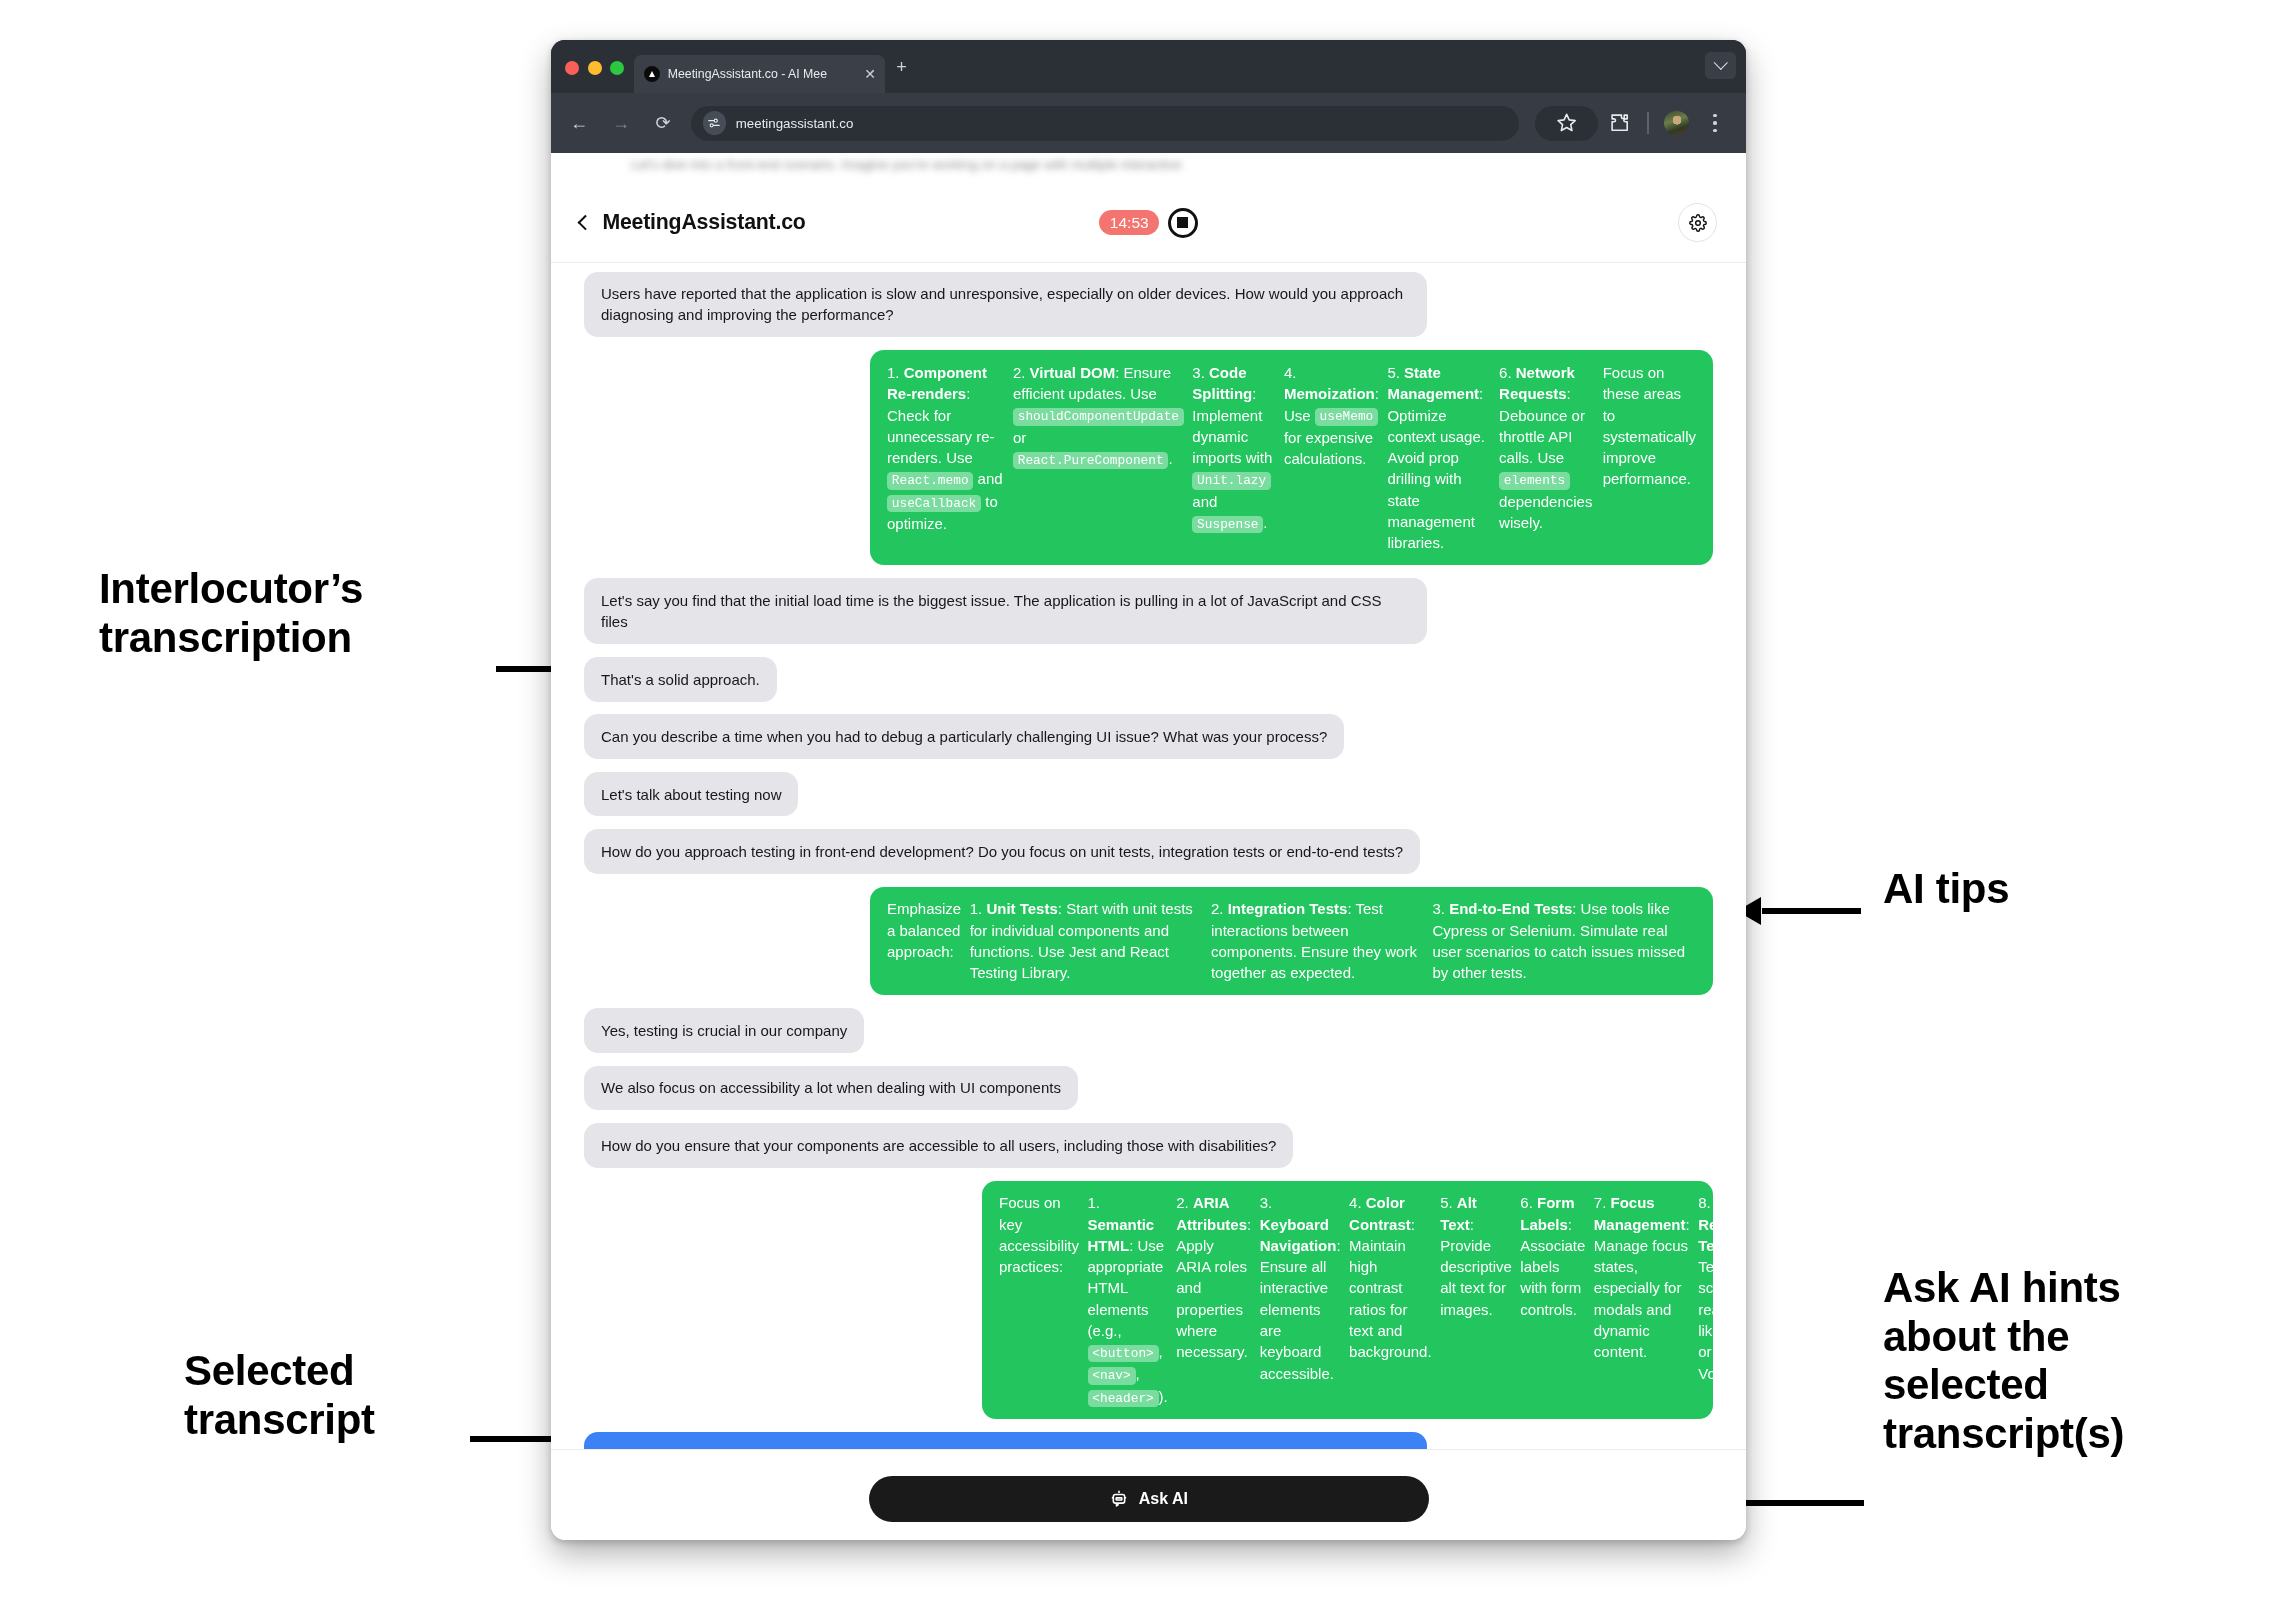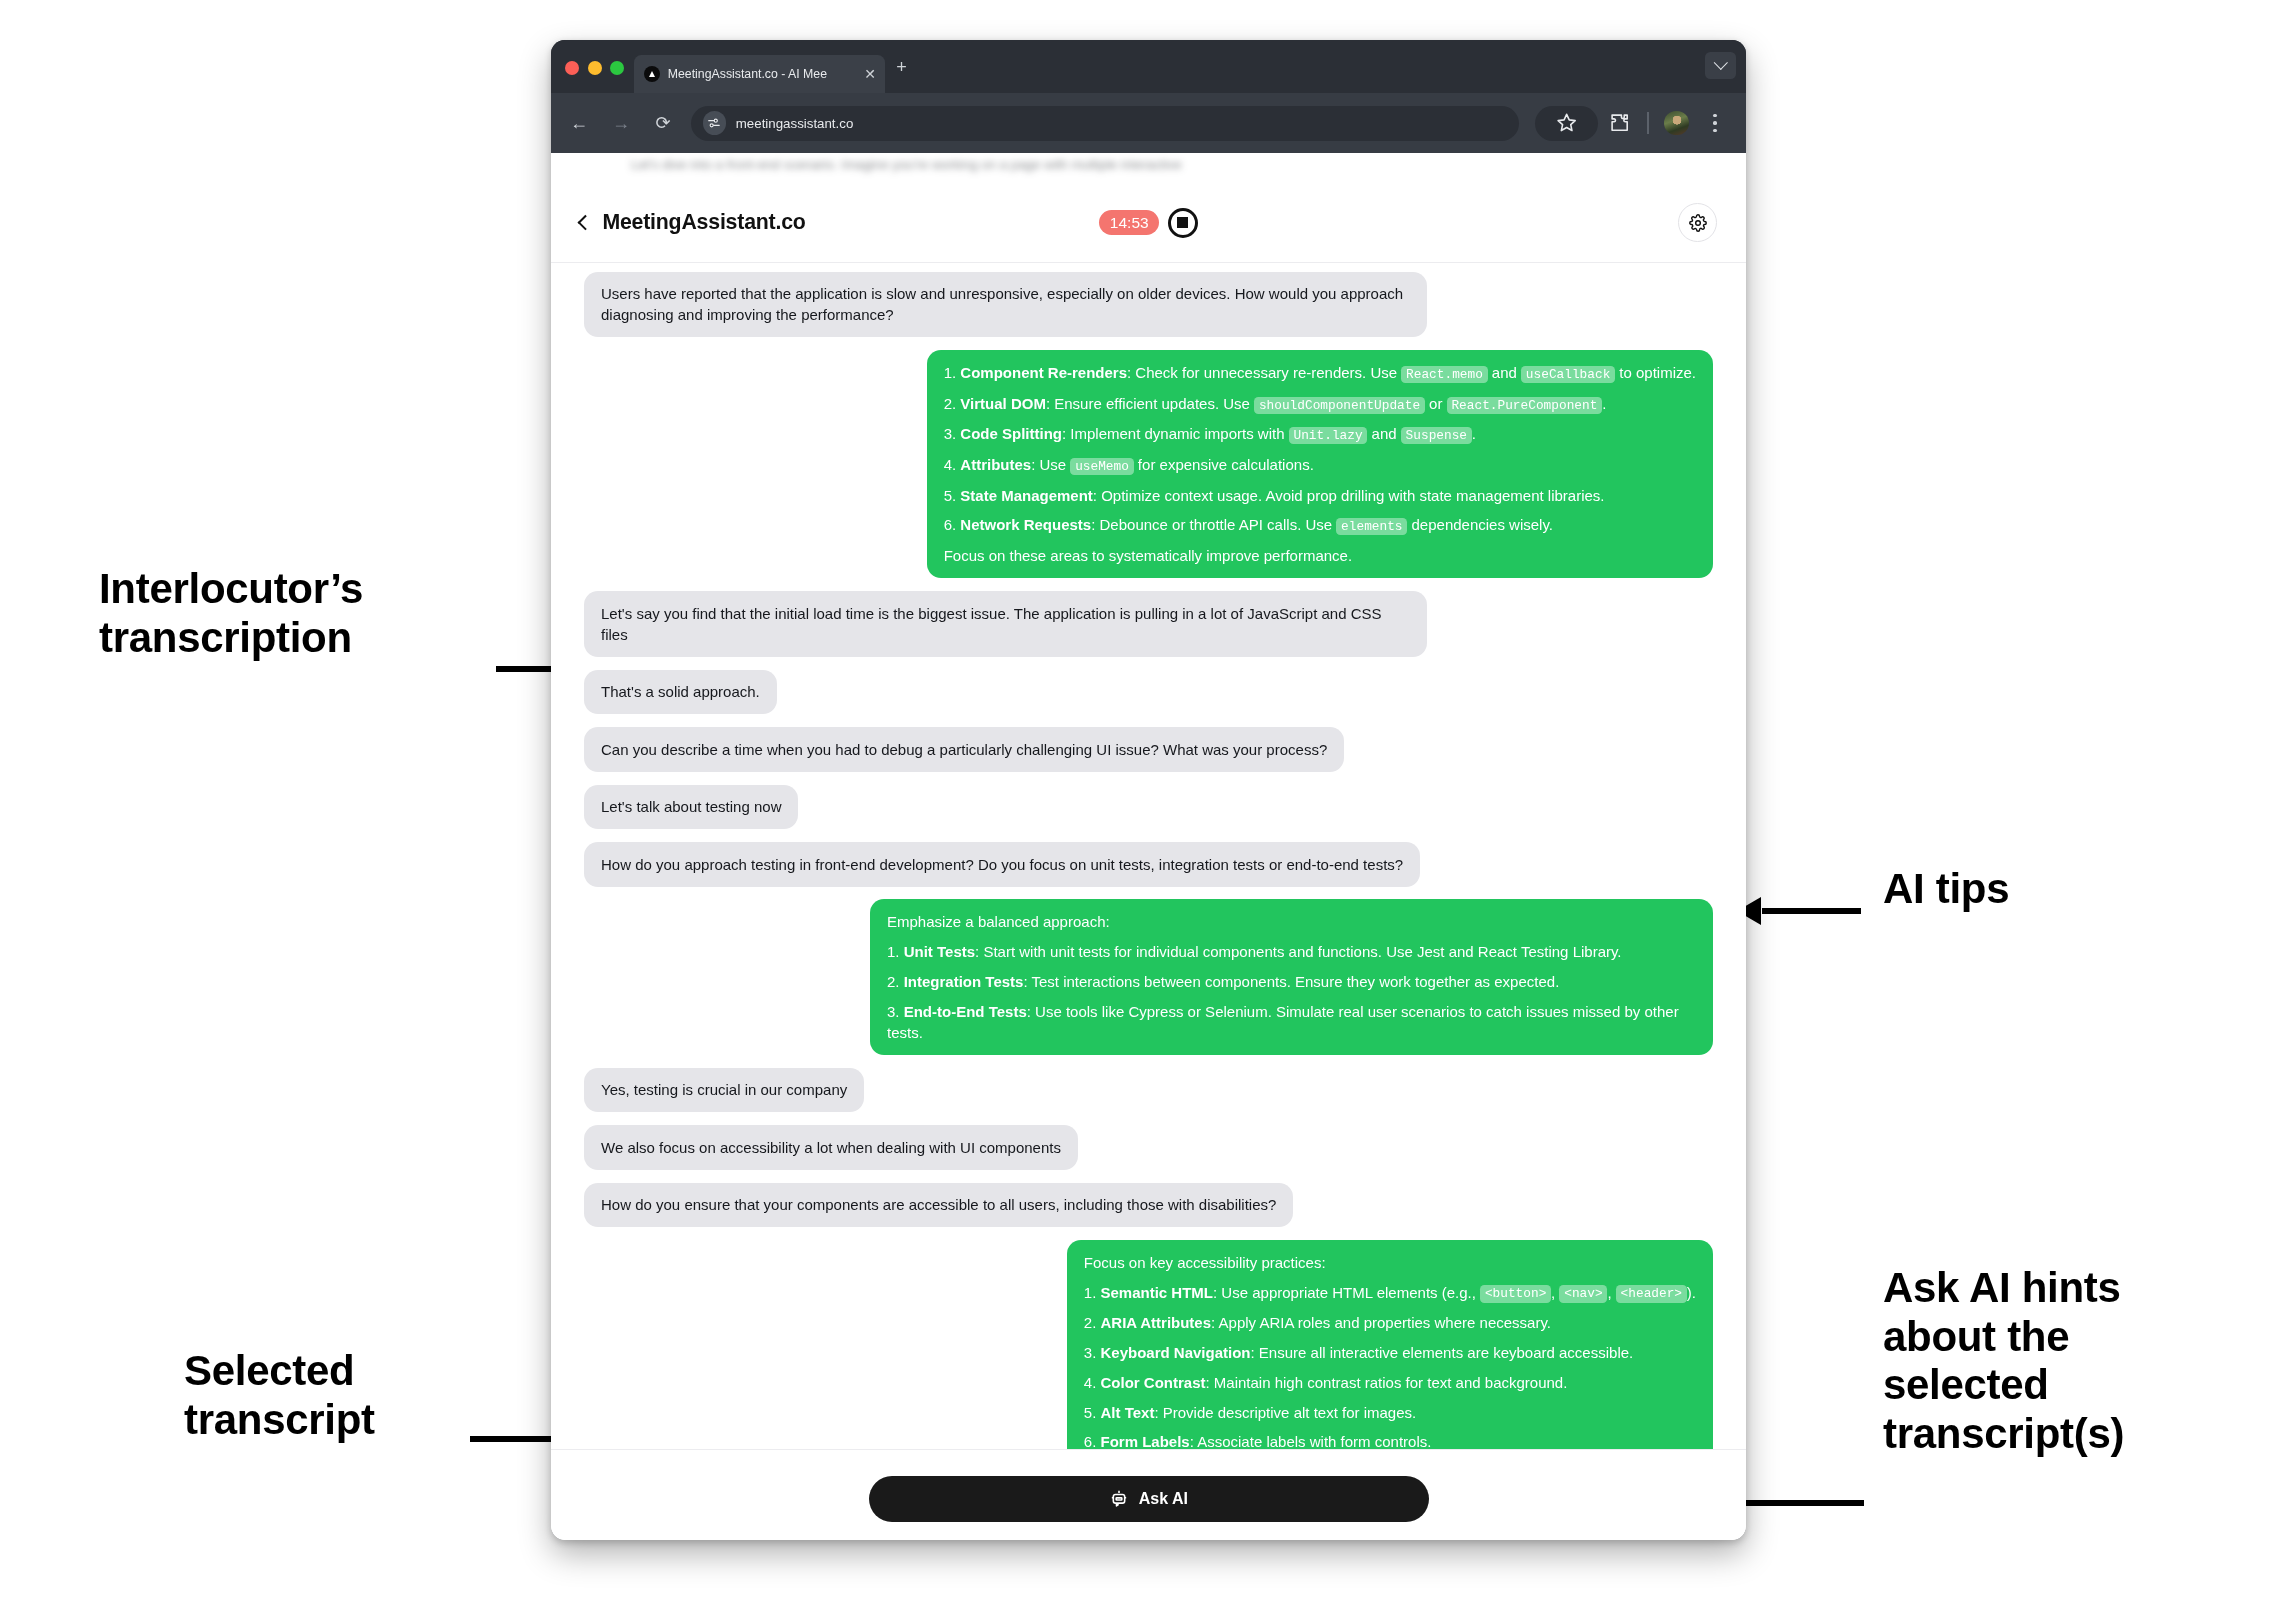--- a/index.html
+++ b/index.html
@@ -135,21 +135,21 @@
   .row.right { justify-content:flex-end; }
 
   .bubble {
     border-radius: 14px; padding: 11.7px 17px; font-size: 15px; line-height: 1.42;
     max-width: 843px;
   }
   .bubble.gray { background:#e5e5e9; color:#16181d; }
   .bubble.blue { background:#3b82f6; color:#fff; max-width: 843px; }
   .bubble.green {
     background:#22c55e; color:#fff; max-width: 843px;
-    display:flex; flex-direction:column; gap: 8.5px;
+    display:flex; flex-direction:row; gap: 8.5px;
   }
   .bubble.green.narrow { max-width: 731px; }
 
   .g-line b { font-weight: 700; }
   code.chip {
     background: rgba(255,255,255,0.40);
     border-radius: 4.3px; padding: 1.1px 4.8px;
     font-family: "Liberation Mono", monospace; font-size: 12.8px;
     color:#ffffff; white-space: nowrap;
   }
@@ -305,21 +305,21 @@
 
       <div class="chat" id="chat">
           <div class="row left">
             <div class="bubble gray">Users have reported that the application is slow and unresponsive, especially on older devices. How would you approach diagnosing and improving the performance?</div>
           </div>
           <div class="row right">
             <div class="bubble green">
               <div class="g-line">1. <b>Component Re-renders</b>: Check for unnecessary re-renders. Use <code class="chip">React.memo</code> and <code class="chip">useCallback</code> to optimize.</div>
               <div class="g-line">2. <b>Virtual DOM</b>: Ensure efficient updates. Use <code class="chip">shouldComponentUpdate</code> or <code class="chip">React.PureComponent</code>.</div>
               <div class="g-line">3. <b>Code Splitting</b>: Implement dynamic imports with <code class="chip">Unit.lazy</code> and <code class="chip">Suspense</code>.</div>
-              <div class="g-line">4. <b>Attributes</b>: Use <code class="chip">useMemo</code> for expensive calculations.</div>
+              <div class="g-line">4. <b>Memoization</b>: Use <code class="chip">useMemo</code> for expensive calculations.</div>
               <div class="g-line">5. <b>State Management</b>: Optimize context usage. Avoid prop drilling with state management libraries.</div>
               <div class="g-line">6. <b>Network Requests</b>: Debounce or throttle API calls. Use <code class="chip">elements</code> dependencies wisely.</div>
               <div class="g-line">Focus on these areas to systematically improve performance.</div>
             </div>
           </div>
           <div class="row left">
             <div class="bubble gray">Let's say you find that the initial load time is the biggest issue. The application is pulling in a lot of JavaScript and CSS files</div>
           </div>
           <div class="row left">
             <div class="bubble gray">That's a solid approach.</div>

